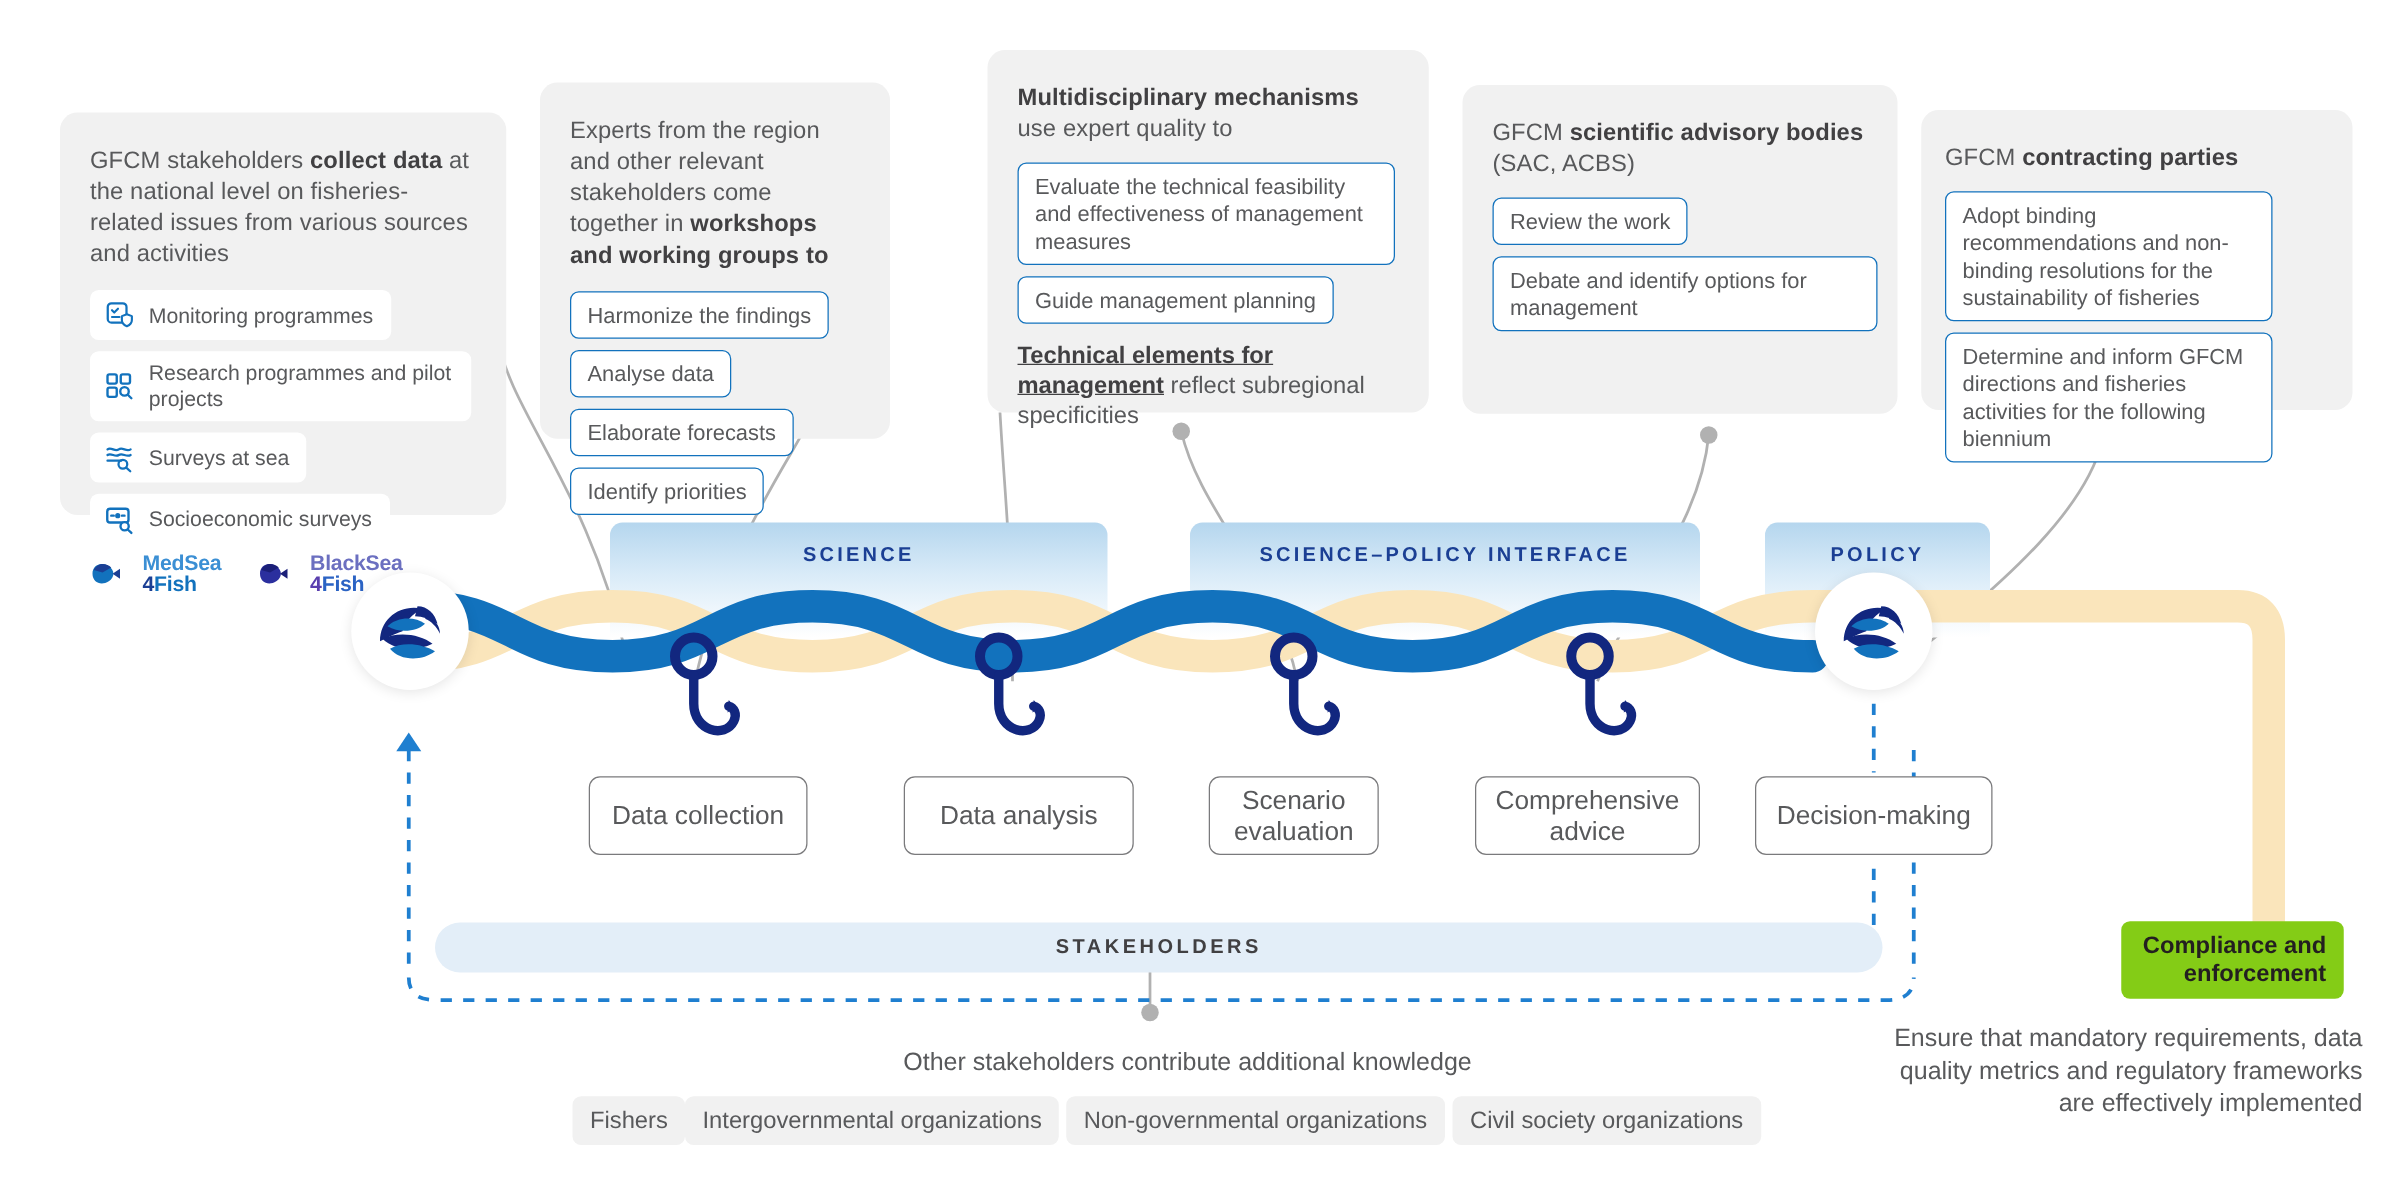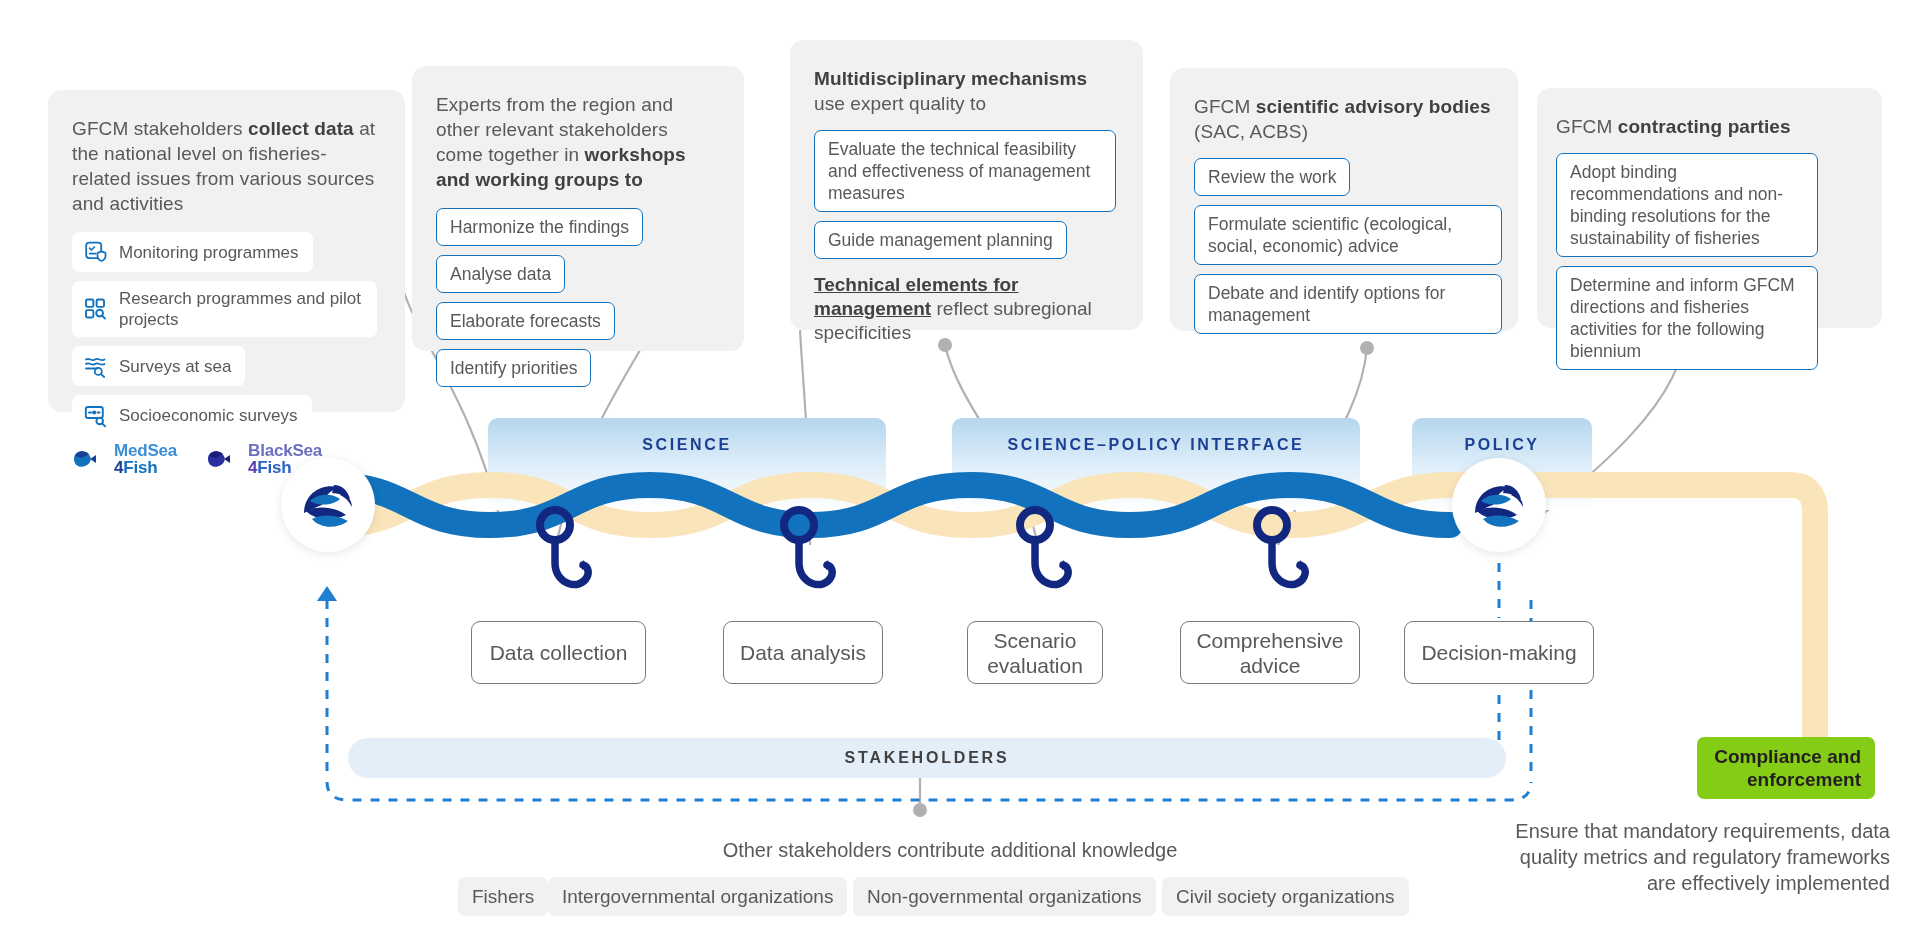--- a/index.html
+++ b/index.html
@@ -239,21 +239,21 @@
         <path d="M5 12 C8 6 15 6 19 10 L12 14 Z" fill="#1b1f78"></path>
         <path d="M26 11 L26 19 L20 15 Z" fill="#1b1f78"></path>
       </svg>
       <span class="txt">
         <span class="l1">BlackSea</span>
         <span class="l2"><span style="color:#5a3fae">4</span><span style="color:#2b63c4">Fish</span></span>
       </span>
     </div>
   </div>
 
-  <div class="panel" id="panel-2" style="left:412px; top:66px; width:332px; height:285px;">
+  <div class="panel" id="panel-2" style="left:432px; top:66px; width:280px; height:285px;">
     <div class="panel-intro">
       <span>Experts from the region and other relevant stakeholders come together in </span><b>workshops and working groups to</b>
     </div>
     <div class="chip-blue" style="margin-top:16px;"><span>Harmonize the findings</span></div>
     <div class="chip-blue"><span>Analyse data</span></div>
     <div class="chip-blue"><span>Elaborate forecasts</span></div>
     <div class="chip-blue"><span>Identify priorities</span></div>
   </div>
 
   <div class="panel" id="panel-3" style="left:790px; top:40px; width:353px; height:290px;">
@@ -265,21 +265,20 @@
     <div class="sub-note">
       <b>Technical elements for management</b><span> reflect subregional specificities</span>
     </div>
   </div>
 
   <div class="panel" id="panel-4" style="left:1170px; top:68px; width:348px; height:263px;">
     <div class="panel-intro">
       <span>GFCM </span><b>scientific advisory bodies</b><span> (SAC, ACBS)</span>
     </div>
     <div class="chip-blue" style="margin-top:14px;"><span>Review the work</span></div>
-    <div class="chip-blue wide" style="width:308px;"><span>Formulate scientific (ecological, social, economic) advice</span></div>
     <div class="chip-blue wide" style="width:308px;"><span>Debate and identify options for management</span></div>
   </div>
 
   <div class="panel" id="panel-5" style="left:1537px; top:88px; width:345px; height:240px;padding-left:19px;">
     <div class="panel-intro">
       <span>GFCM </span><b>contracting parties</b>
     </div>
     <div class="chip-blue wide" style="margin-top:14px; width:262px;"><span>Adopt binding recommendations and non-binding resolutions for the sustainability of fisheries</span></div>
     <div class="chip-blue wide" style="width:262px;"><span>Determine and inform GFCM directions and fisheries activities for the following biennium</span></div>
   </div>
@@ -360,21 +359,21 @@
       <path d="M12 40 C24 34 42 36 52 44 C40 50 22 50 12 40 Z" fill="#12277f"></path>
       <path d="M18 48 C28 42 44 44 54 50 C44 58 26 58 18 48 Z" fill="#1272bd"></path>
       <path d="M40 14 C48 14 54 20 56 28 C50 24 44 22 38 22 Z" fill="#12277f"></path>
       <path d="M48 22 C54 24 58 30 58 36 C55 30 51 26 46 24 Z" fill="#12277f"></path>
     </svg>
   </div>
 
   <div class="pbox" style="left:471px; top:621px; width:175px; height:63px;">
     <span>Data collection</span>
   </div>
-  <div class="pbox" style="left:723px; top:621px; width:160px; height:63px;">
+  <div class="pbox" style="left:723px; top:621px; width:184px; height:63px;">
     <span>Data analysis</span>
   </div>
   <div class="pbox" style="left:967px; top:621px; width:136px; height:63px;">
     <span>Scenario evaluation</span>
   </div>
   <div class="pbox" style="left:1180px; top:621px; width:180px; height:63px;">
     <span>Comprehensive advice</span>
   </div>
   <div class="pbox" style="left:1404px; top:621px; width:190px; height:63px;">
     <span>Decision-making</span>

